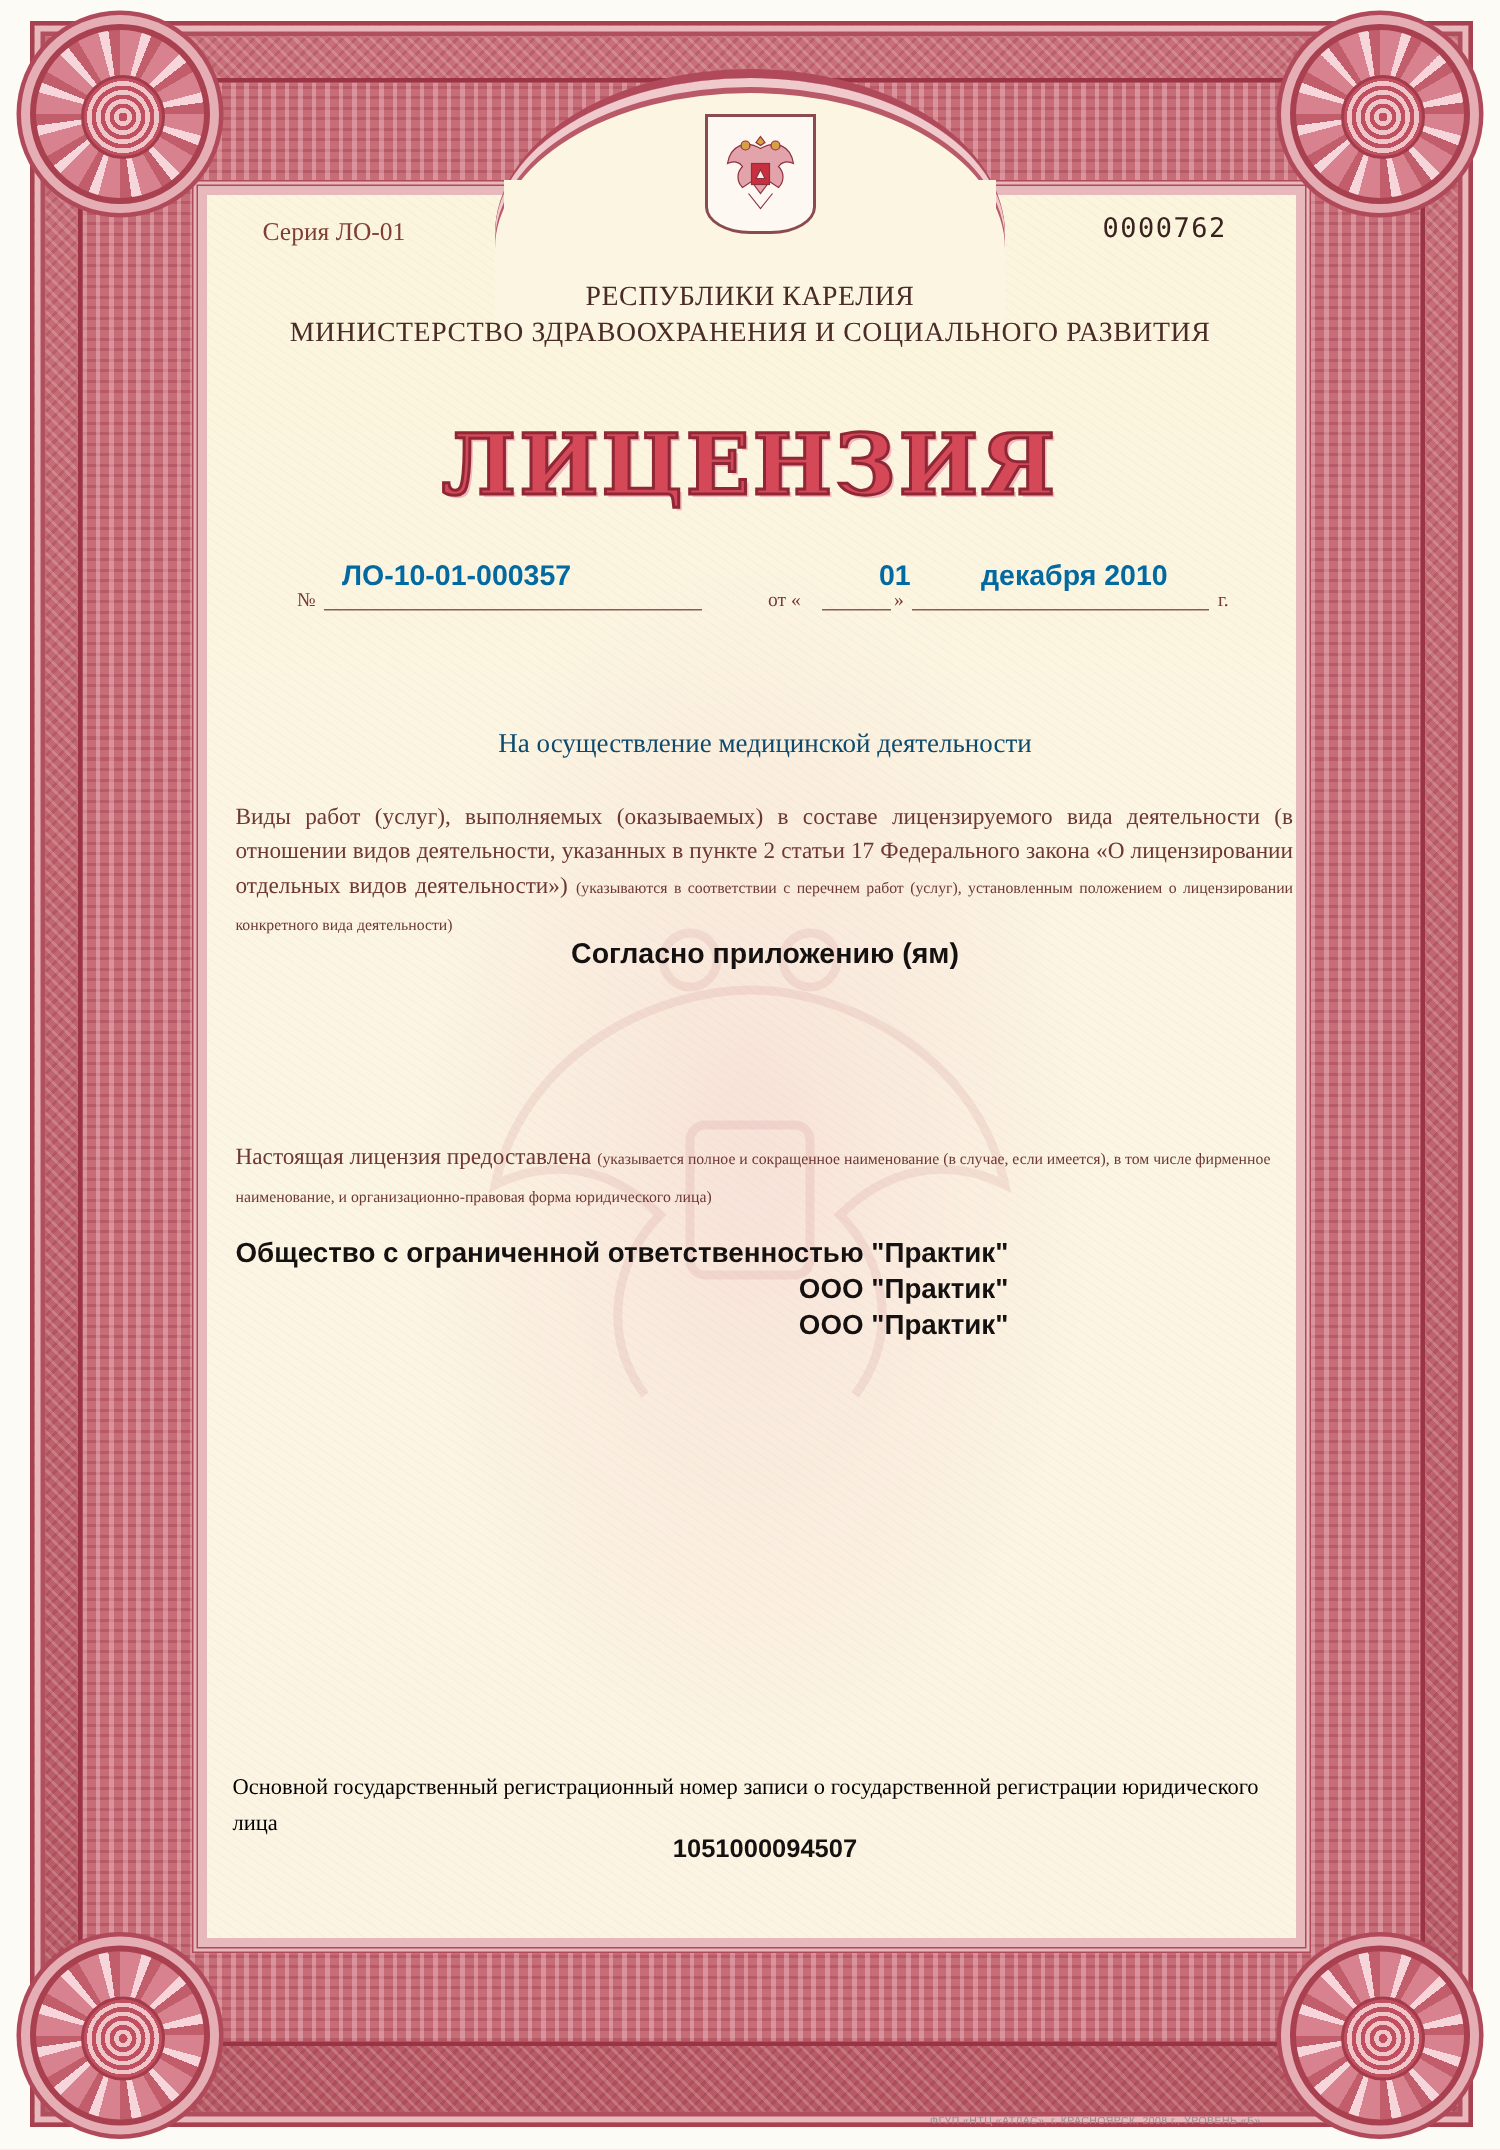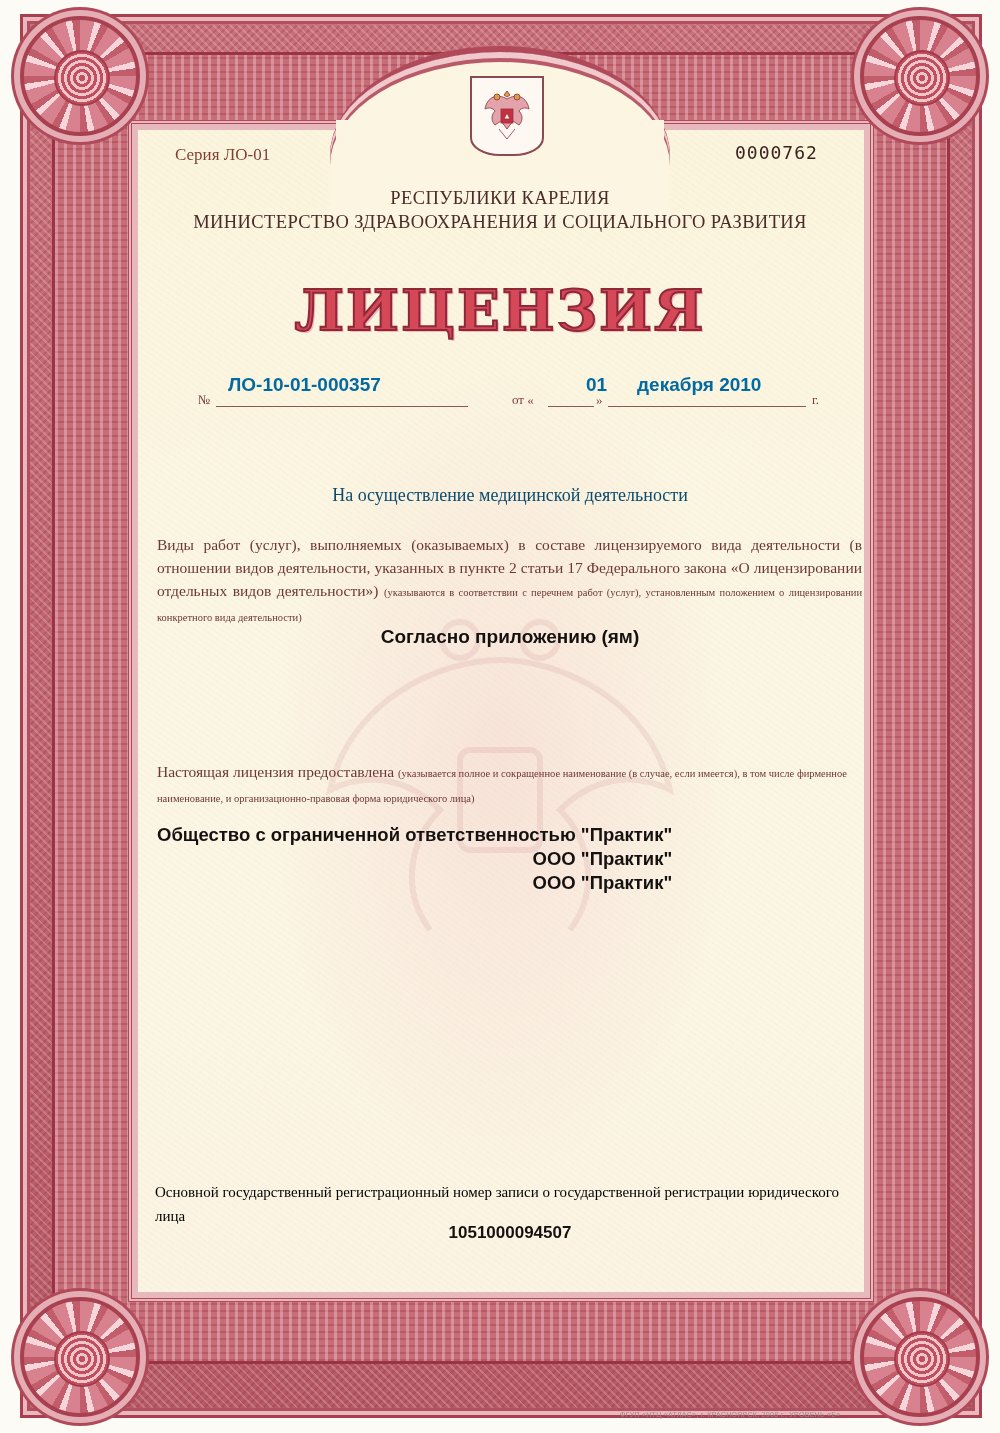--- a/index.html
+++ b/index.html
@@ -172,21 +172,21 @@
   <div class="num-row">
     <span class="lbl" style="left:0;">№</span>
     <span class="line" style="left:18px; width:252px;"></span>
     <span class="val" style="left:30px;">ЛО-10-01-000357</span>
 
     <span class="lbl" style="left:314px;">от «</span>
     <span class="line" style="left:350px; width:46px;"></span>
     <span class="val" style="left:356px;margin-left:32px;">01</span>
     <span class="lbl" style="left:398px;">»</span>
     <span class="line" style="left:410px; width:198px;"></span>
-    <span class="val" style="left:439px;text-align:center;">декабря 2010</span>
+    <span class="val" style="left:456px;text-align:center;">декабря 2010</span>
     <span class="lbl" style="left:614px;">г.</span>
   </div>
 
   <div class="text activity">На осуществление медицинской деятельности</div>
 
   <div class="text types">
     <span>Виды работ (услуг), выполняемых (оказываемых) в составе лицензируемого вида деятельности (в отношении видов деятельности, указанных в пункте 2 статьи 17 Федерального закона «О лицензировании отдельных видов деятельности»)</span>
     <span class="small">(указываются в соответствии с перечнем работ (услуг), установленным положением о лицензировании конкретного вида деятельности)</span>
   </div>
 

